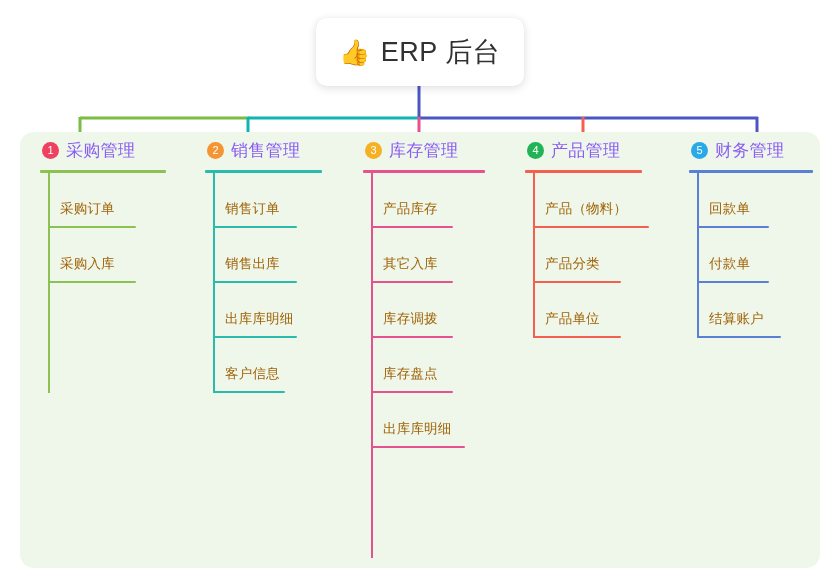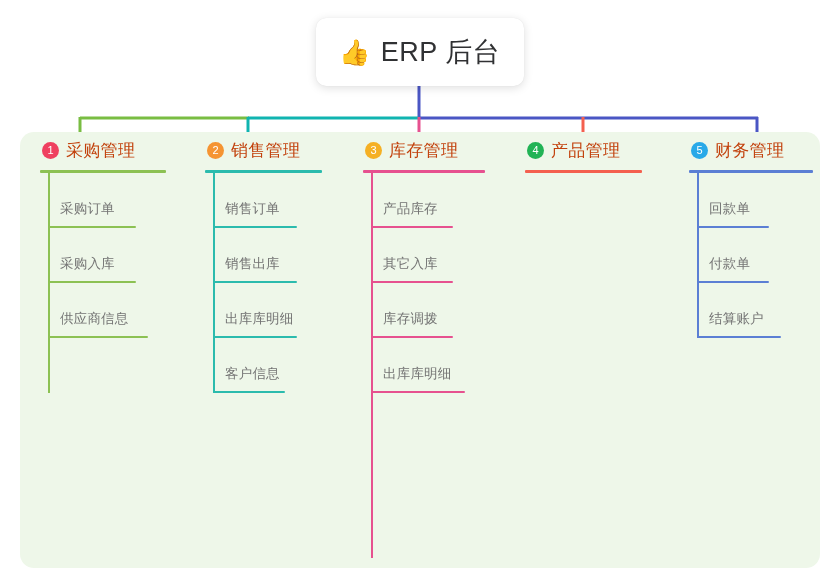--- a/index.html
+++ b/index.html
@@ -101,21 +101,21 @@
     border-radius: 50%;
     color: #ffffff;
     font-size: 11px;
     line-height: 17px;
     text-align: center;
     flex: 0 0 auto;
     font-family: "Liberation Sans", sans-serif;
   }
   .col-title {
     font-size: 17px;
-    color: #c2410c;
+    color: #8b5cf6;
     white-space: nowrap;
     letter-spacing: 0.3px;
   }
   .col-underline {
     height: 3px;
     border-radius: 1px;
     margin-top: 2px;
   }
   .cu-0 { width: 126px; }
   .cu-1 { width: 117px; }
@@ -138,21 +138,21 @@
   .leaf {
     position: relative;
     height: 55px;
     display: flex;
     align-items: flex-end;
     padding-left: 12px;
     padding-bottom: 4px;
   }
   .leaf-label {
     font-size: 13.5px;
-    color: #737373;
+    color: #a16207;
     white-space: nowrap;
     position: relative;
     top: -6px;
     letter-spacing: 0.2px;
   }
   .leaf-underline {
     position: absolute;
     left: 0;
     bottom: 0;
     height: 2px;
@@ -196,24 +196,20 @@
         <div class="leaf-list">
           <div class="spine" style="background: rgb(140, 193, 83); height: 220px;"></div>
           <div class="leaf">
             <span class="leaf-label">采购订单</span>
             <div class="leaf-underline" style="background: rgb(140, 193, 83); width: 88px;"></div>
           </div>
           <div class="leaf">
             <span class="leaf-label">采购入库</span>
             <div class="leaf-underline" style="background: rgb(140, 193, 83); width: 88px;"></div>
           </div>
-          <div class="leaf">
-            <span class="leaf-label">供应商信息</span>
-            <div class="leaf-underline" style="background: rgb(140, 193, 83); width: 100px;"></div>
-          </div>
         </div>
       </div>
       <div class="column col-1">
         <div class="col-head">
           <span class="badge" style="background: rgb(245, 148, 50);">2</span>
           <span class="col-title">销售管理</span>
         </div>
         <div class="col-underline cu-1" style="background: rgb(43, 187, 173); width: 117px;"></div>
         <div class="leaf-list">
           <div class="spine" style="background: rgb(43, 187, 173); height: 220px;"></div>
@@ -249,31 +245,50 @@
           </div>
           <div class="leaf">
             <span class="leaf-label">其它入库</span>
             <div class="leaf-underline" style="background: rgb(230, 81, 143); width: 82px;"></div>
           </div>
           <div class="leaf">
             <span class="leaf-label">库存调拨</span>
             <div class="leaf-underline" style="background: rgb(230, 81, 143); width: 82px;"></div>
           </div>
           <div class="leaf">
+            <span class="leaf-label">库存盘点</span>
+            <div class="leaf-underline" style="background: rgb(230, 81, 143); width: 82px;"></div>
+          </div>
+          <div class="leaf">
             <span class="leaf-label">出库库明细</span>
             <div class="leaf-underline" style="background: rgb(230, 81, 143); width: 94px;"></div>
           </div>
         </div>
       </div>
       <div class="column col-3">
         <div class="col-head">
           <span class="badge" style="background: rgb(33, 179, 85);">4</span>
           <span class="col-title">产品管理</span>
         </div>
         <div class="col-underline cu-3" style="background: rgb(244, 96, 79); width: 117px;"></div>
+        <div class="leaf-list">
+          <div class="spine" style="background: rgb(244, 96, 79); height: 165px;"></div>
+          <div class="leaf">
+            <span class="leaf-label">产品（物料）</span>
+            <div class="leaf-underline" style="background: rgb(244, 96, 79); width: 116px;"></div>
+          </div>
+          <div class="leaf">
+            <span class="leaf-label">产品分类</span>
+            <div class="leaf-underline" style="background: rgb(244, 96, 79); width: 88px;"></div>
+          </div>
+          <div class="leaf">
+            <span class="leaf-label">产品单位</span>
+            <div class="leaf-underline" style="background: rgb(244, 96, 79); width: 88px;"></div>
+          </div>
+        </div>
       </div>
       <div class="column col-4">
         <div class="col-head">
           <span class="badge" style="background: rgb(41, 169, 232);">5</span>
           <span class="col-title">财务管理</span>
         </div>
         <div class="col-underline cu-4" style="background: rgb(91, 127, 212); width: 124px;"></div>
         <div class="leaf-list">
           <div class="spine" style="background: rgb(91, 127, 212); height: 165px;"></div>
           <div class="leaf">

